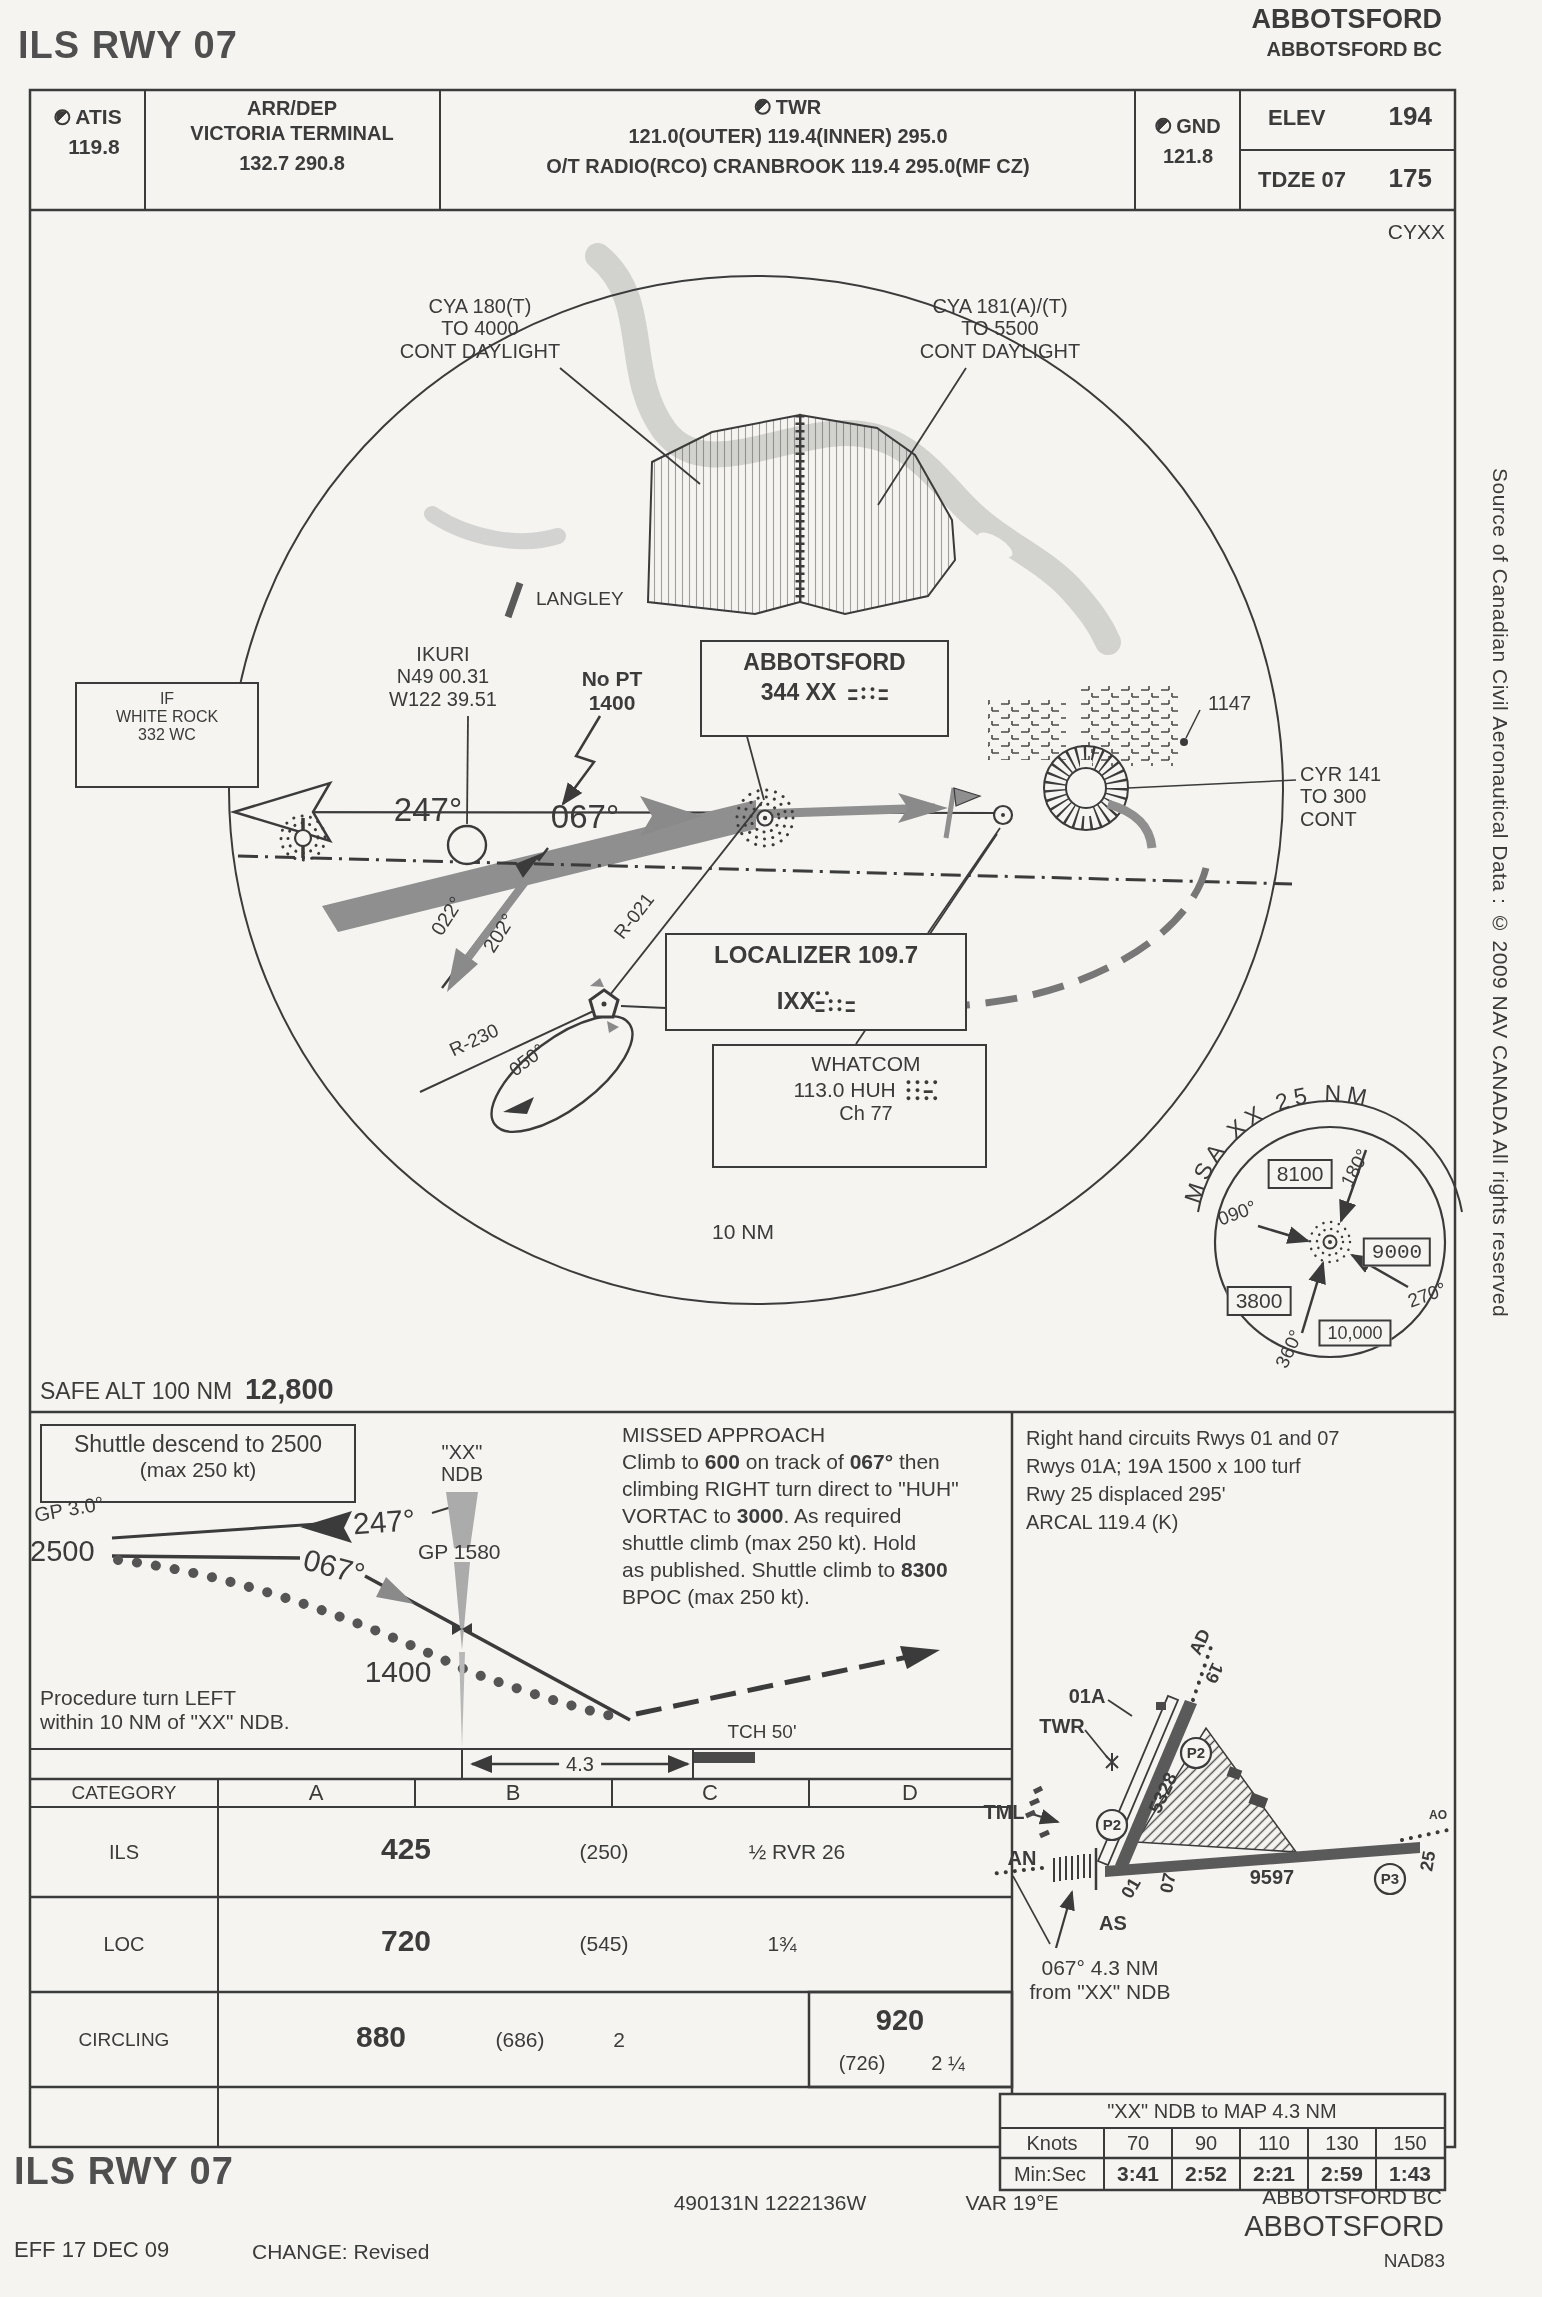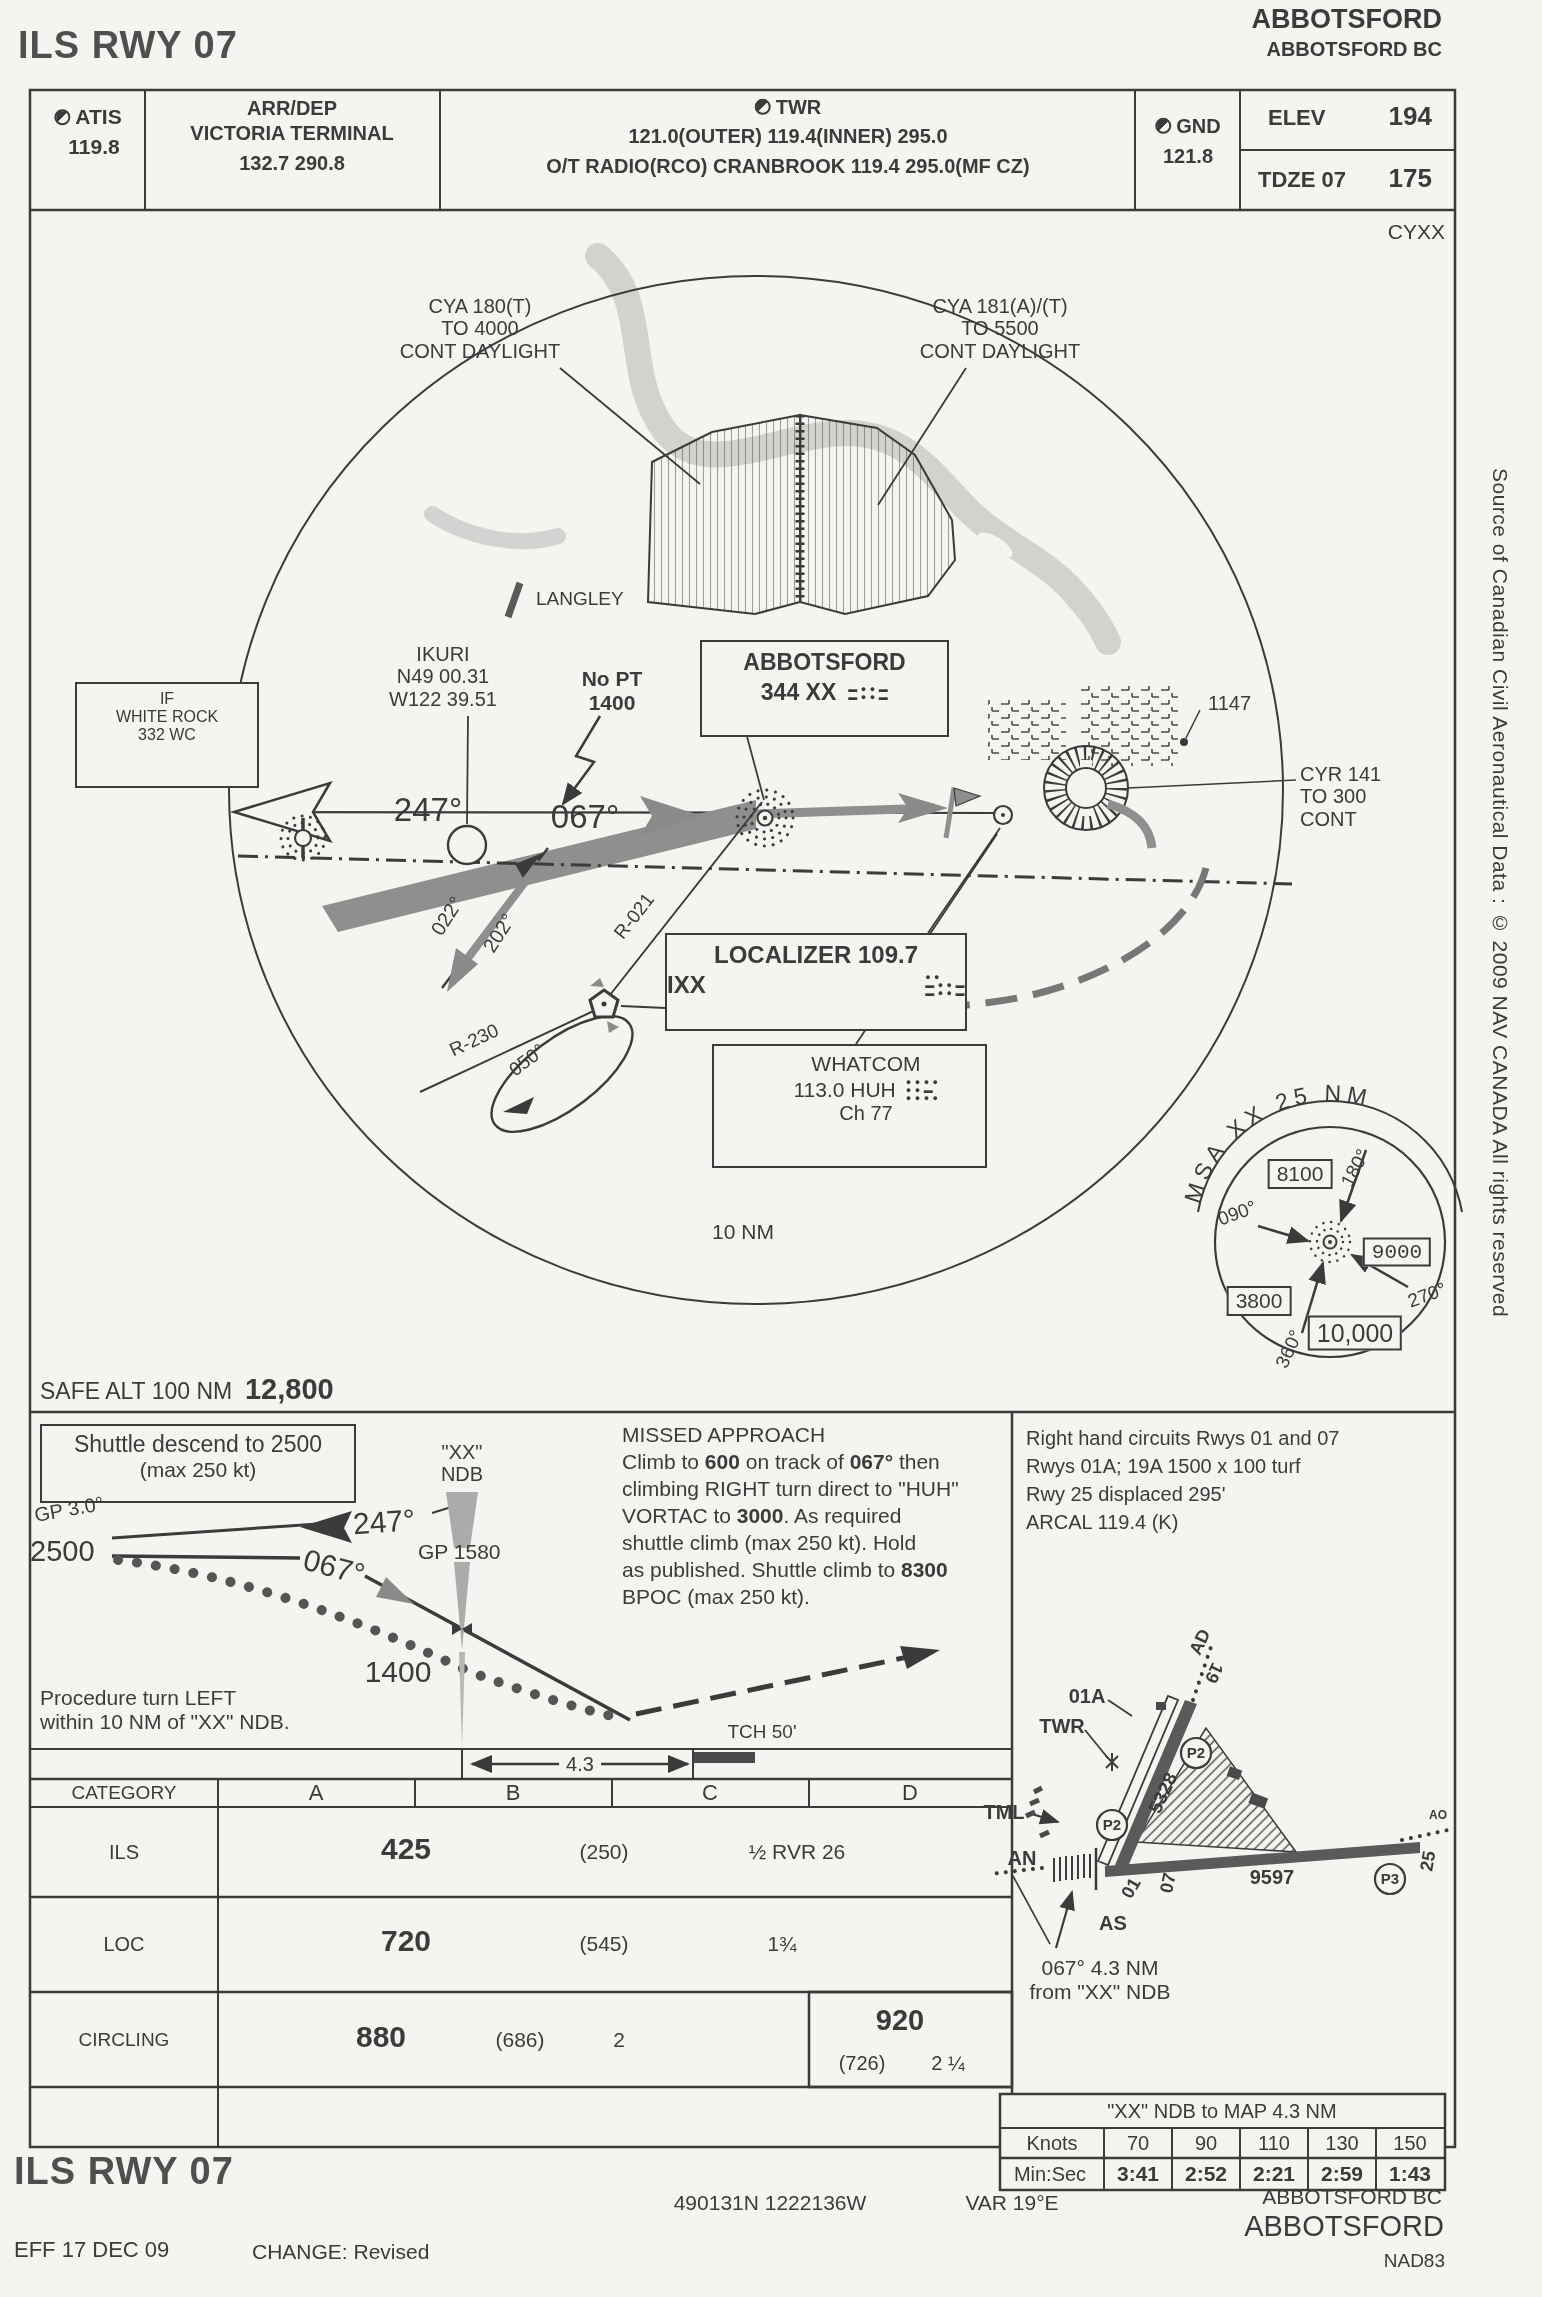--- a/index.html
+++ b/index.html
@@ -264,21 +264,21 @@
   </div>
   <div class="t c" style="left:428px;top:810px;font-size:33px;">247°</div>
   <div class="t c" style="left:585px;top:817px;font-size:33px;">067°</div>
   <div class="t c" style="left:447px;top:916px;font-size:20px;transform:translate(-50%,-50%) rotate(-57deg);">022°</div>
   <div class="t c" style="left:499px;top:933px;font-size:20px;transform:translate(-50%,-50%) rotate(-57deg);">202°</div>
   <div class="t c" style="left:634px;top:916px;font-size:19px;transform:translate(-50%,-50%) rotate(-52deg);">R-021</div>
   <div class="t c" style="left:474px;top:1040px;font-size:19px;transform:translate(-50%,-50%) rotate(-25deg);">R-230</div>
   <div class="t c" style="left:527px;top:1060px;font-size:19px;transform:translate(-50%,-50%) rotate(-37deg);">050°</div>
   <div class="box" style="left:665px;top:933px;width:298px;height:88px;padding-top:6px;">
     <div class="b" style="font-size:24px;">LOCALIZER 109.7</div>
-    <div style="display:flex;justify-content:space-between;align-items:center;gap:0;margin-top:2px;">
+    <div style="display:flex;justify-content:center;align-items:center;gap:0;margin-top:18px;">
       <span class="b" style="font-size:24px;">IXX</span>
       <span class="morse">
             <div>● ●</div>
             <div>▬ ● ● ▬</div>
             <div>▬ ● ● ▬</div>
           </span>
     </div>
   </div>
   <div class="box" style="left:712px;top:1044px;width:238px;height:114px;padding-top:6px;padding-left:33px;">
     <div style="font-size:21px;">WHATCOM</div>
@@ -294,21 +294,21 @@
   </div>
   <div class="t" style="left:1300px;top:763px;font-size:20px;">
     <div>CYR 141</div>
         <div>TO 300</div>
         <div>CONT</div>
   </div>
   <div class="t c" style="left:743px;top:1232px;font-size:21px;">10 NM</div>
   <div class="box c" style="left:1300px;top:1174px;font-size:21px;padding:1px 7px;border-width:2px;transform:translate(-50%,-50%);">8100</div>
   <div class="box c" style="left:1397px;top:1252px;font-size:21px;padding:1px 7px;border-width:2px;transform:translate(-50%,-50%);font-family:Liberation Mono, monospace;">9000</div>
   <div class="box c" style="left:1259px;top:1301px;font-size:21px;padding:1px 7px;border-width:2px;transform:translate(-50%,-50%);">3800</div>
-  <div class="box c" style="left:1355px;top:1333px;font-size:25px;padding:1px 7px;border-width:2px;transform:translate(-50%,-50%);">10,000</div>
+  <div class="box c" style="left:1355px;top:1333px;font-size:18px;padding:1px 7px;border-width:2px;transform:translate(-50%,-50%);">10,000</div>
   <div class="t c" style="left:1355px;top:1168px;font-size:19px;transform:translate(-50%,-50%) rotate(-62deg);">180°</div>
   <div class="t c" style="left:1237px;top:1213px;font-size:19px;transform:translate(-50%,-50%) rotate(-20deg);">090°</div>
   <div class="t c" style="left:1427px;top:1295px;font-size:19px;transform:translate(-50%,-50%) rotate(-20deg);">270°</div>
   <div class="t c" style="left:1289px;top:1349px;font-size:19px;transform:translate(-50%,-50%) rotate(-65deg);">360°</div>
 </div>
 
 <div class="t" style="left:40px;top:1373px;font-size:23px;">
   <span>SAFE ALT 100 NM</span>&nbsp;&nbsp;<span class="b" style="font-size:29px;">12,800</span>
 </div>
 

